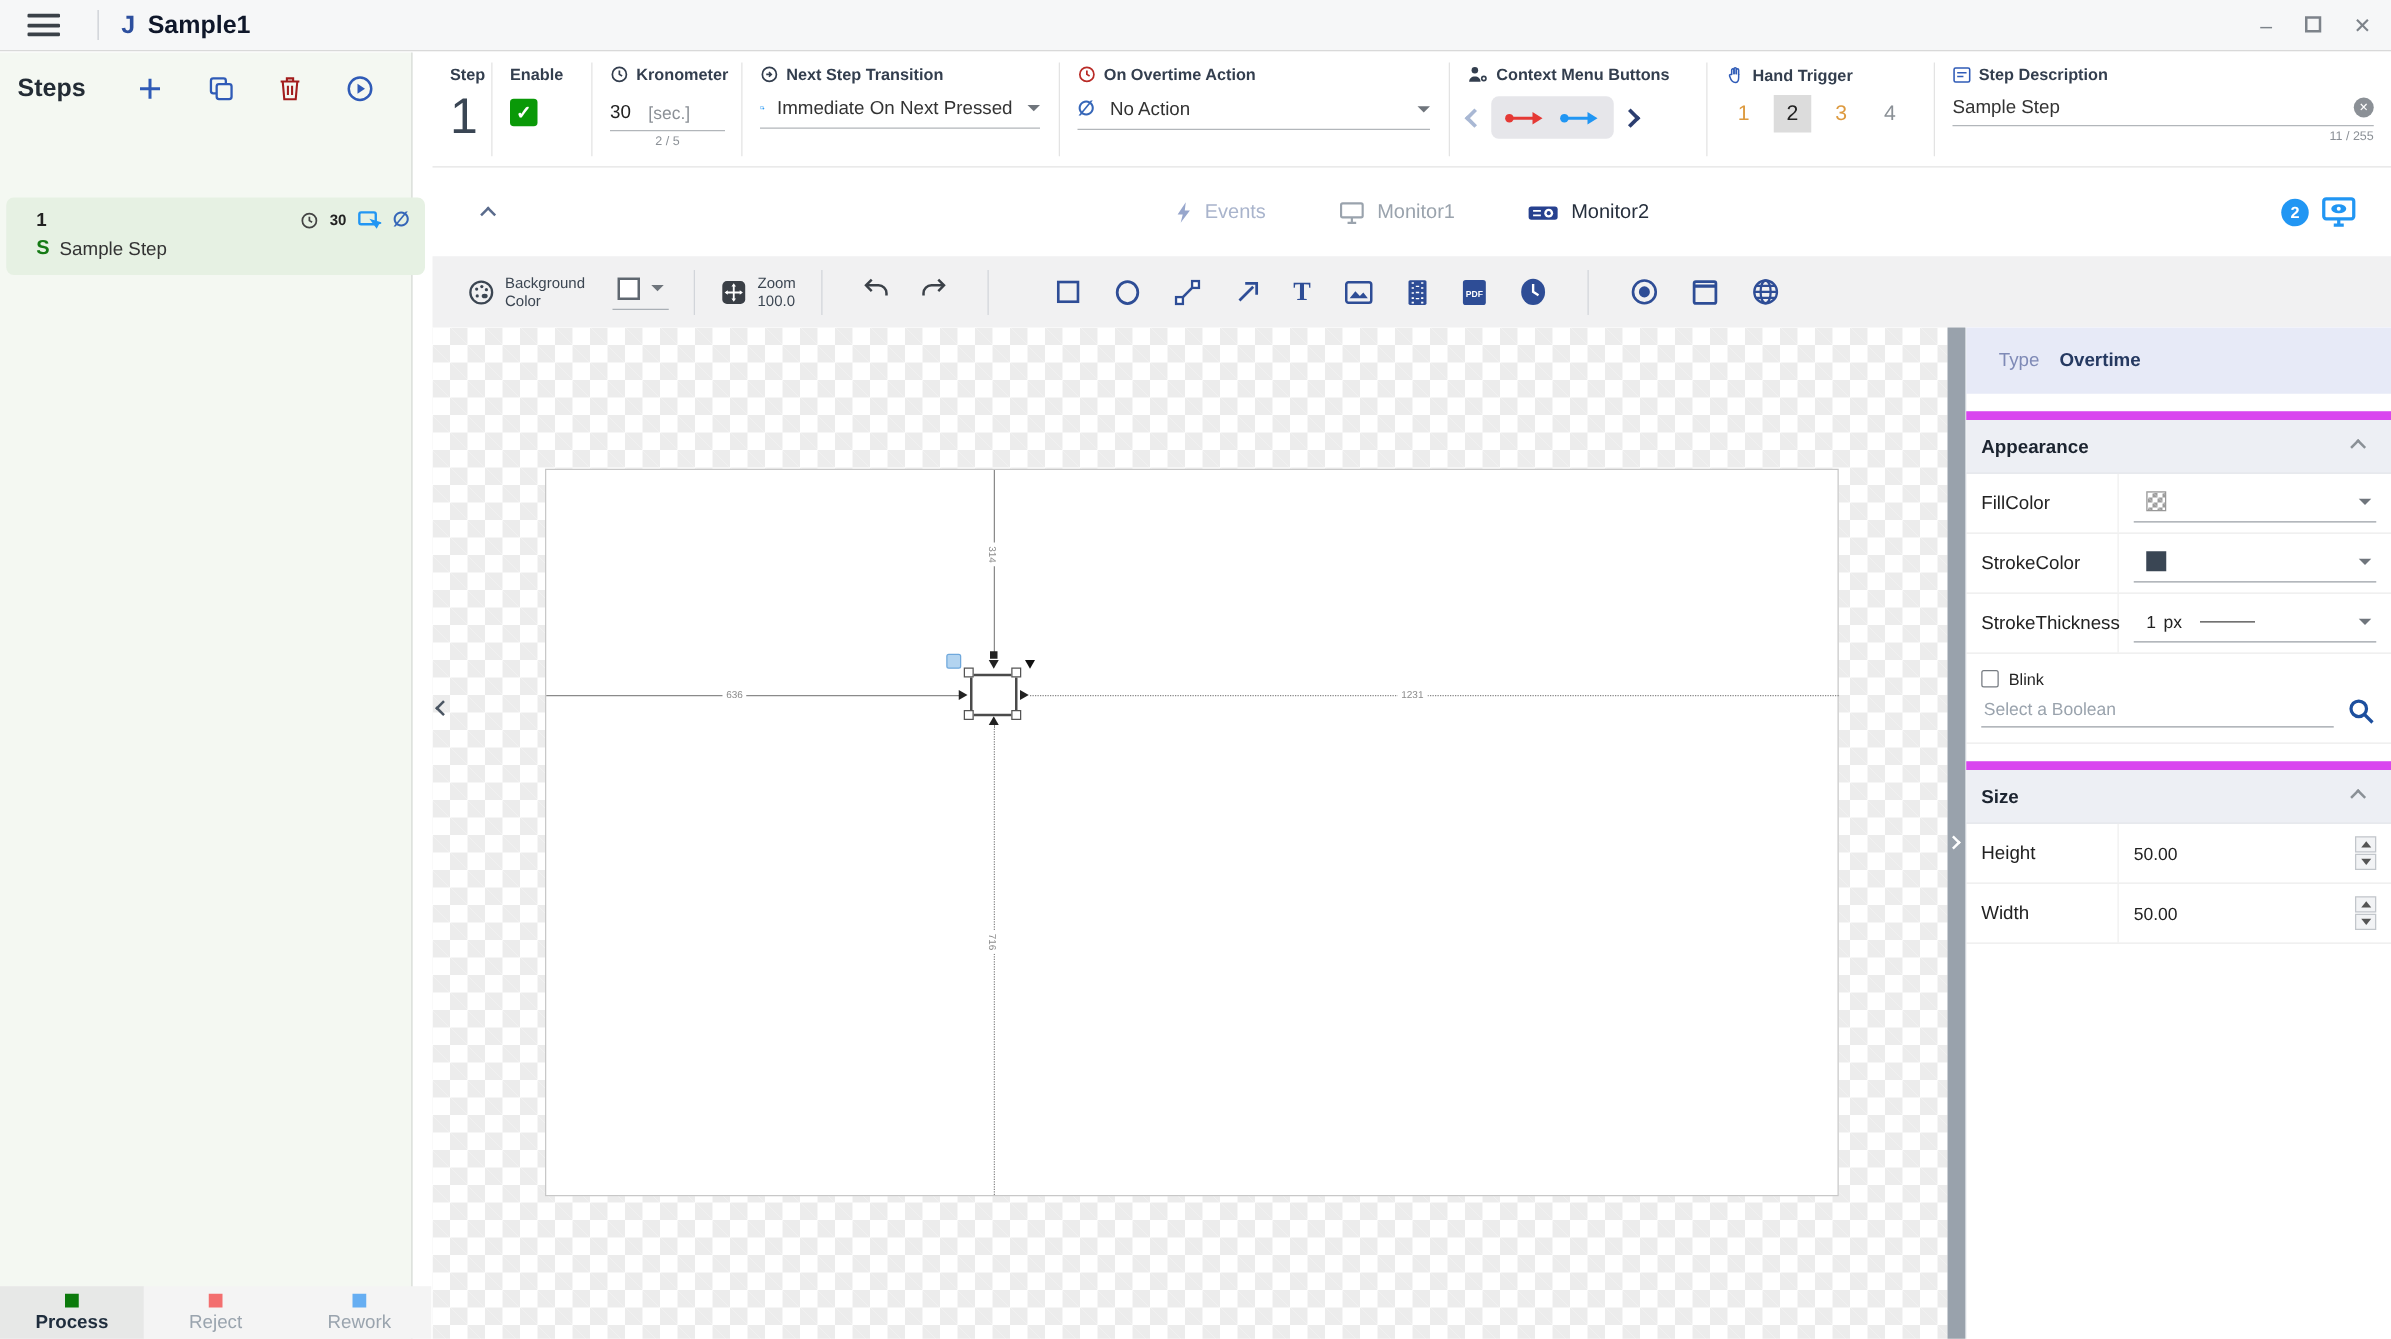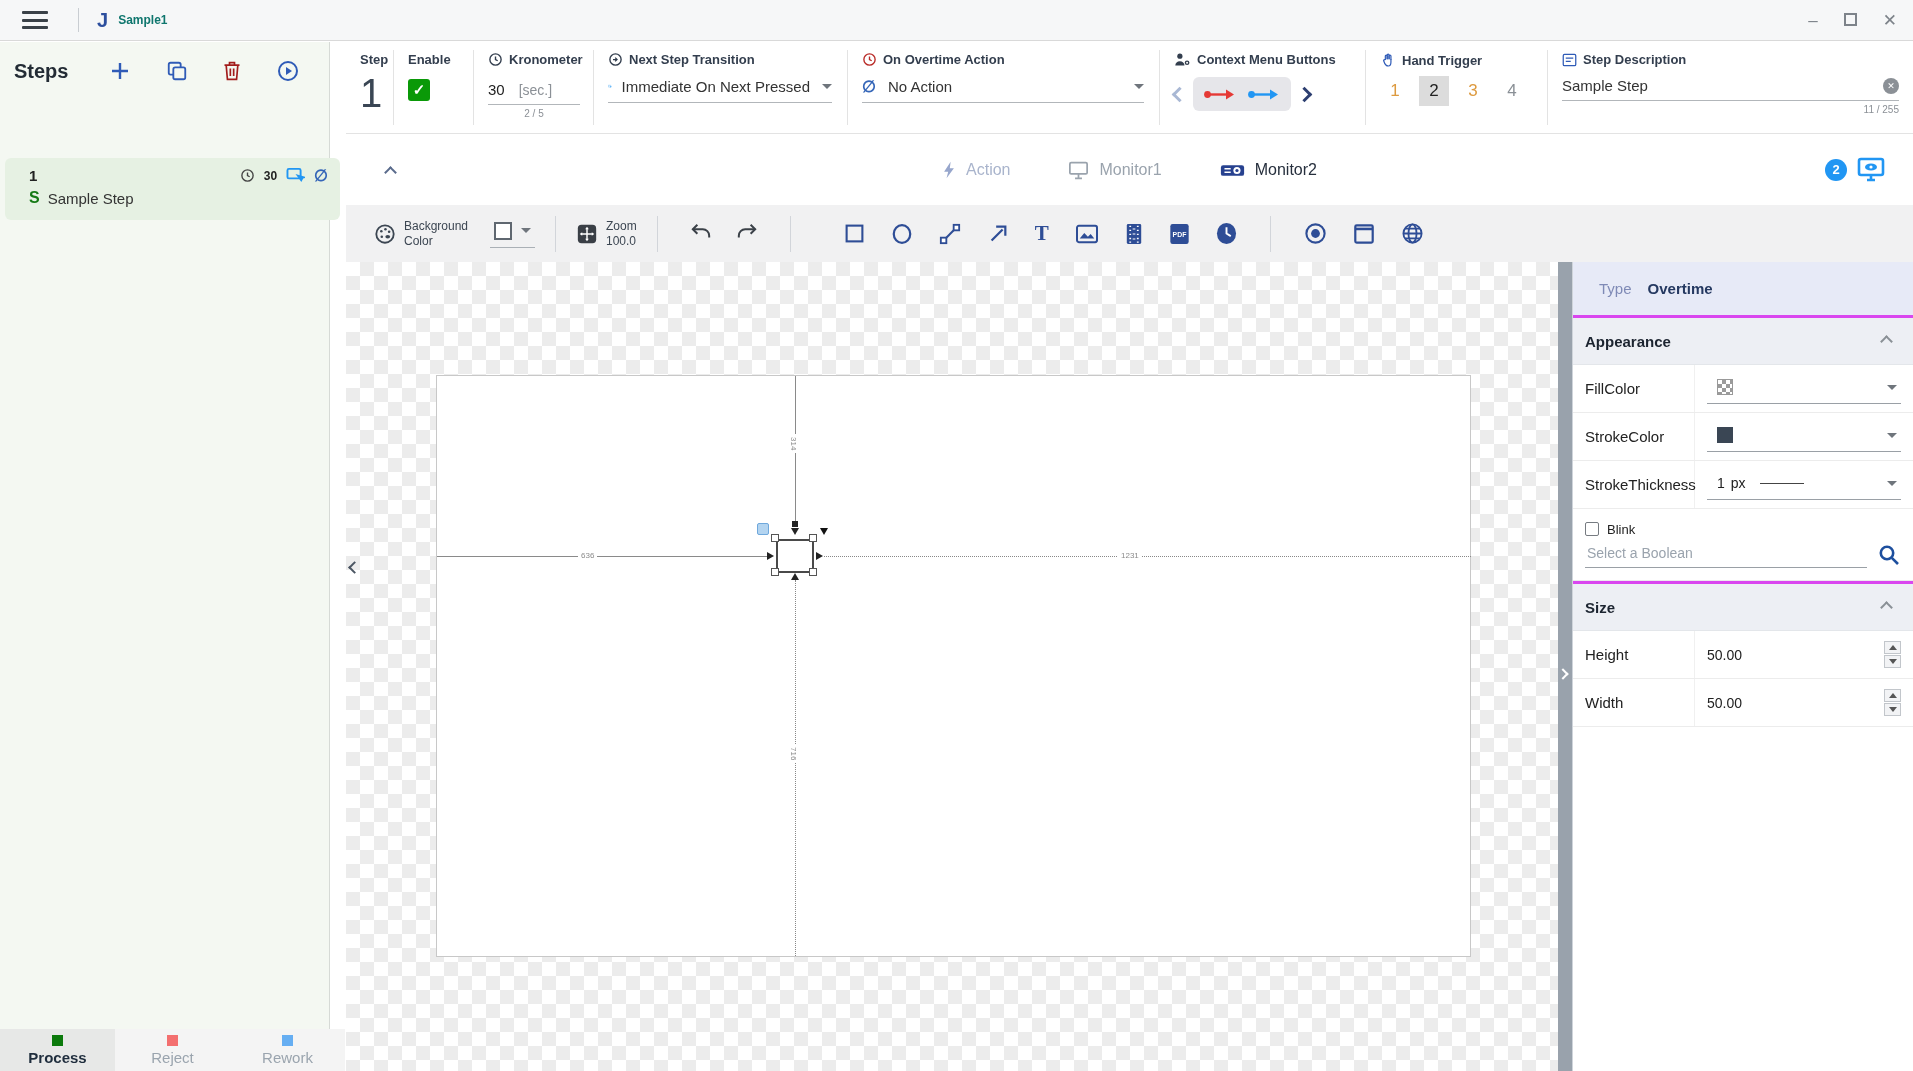--- a/index.html
+++ b/index.html
@@ -7,21 +7,21 @@
     font-family:"Liberation Sans", sans-serif; }
 
   
   .titlebar { position:absolute; left:0; top:0; width:1913px; height:41px;
     background:#f6f7f8; border-bottom:1px solid #d9d9d9; display:flex; align-items:center; }
   .hamburger { width:26px; height:18px; margin-left:22px; display:flex; flex-direction:column;
     justify-content:space-between; cursor:pointer; }
   .hamburger div { height:3px; background:#3a4148; border-radius:1px; }
   .tb-divider { width:1px; height:24px; background:#c9cdd2; margin:0 18px 0 30px; }
   .app-logo { color:#2d4f9e; font-weight:bold; font-size:20px; margin-right:10px; }
-  .app-title { color:#0f766e; font-weight:bold; font-size:12px; }
+  .app-title { color:#0f172a; font-weight:bold; font-size:20px; }
   .win-controls { margin-left:auto; display:flex; align-items:center; gap:26px; margin-right:16px;
     color:#7d838a; font-size:17px; }
   .win-controls span { cursor:pointer; line-height:1; }
   .win-box { display:inline-block; width:13px; height:13px; border:2px solid #7d838a; }
 
   
   .sidebar { position:absolute; left:0; top:42px; width:330px; bottom:0;
     background:#f4f8f2; border-right:1px solid #d6dad6; }
   .steps-head { display:flex; align-items:center; height:58px; padding-left:14px; gap:34px; }
   .steps-title { font-size:20px; font-weight:bold; color:#232c35; margin-right:6px; }
@@ -138,21 +138,21 @@
     border-width:2px 2px 0 0; color:#fff; }
 
   
   .inspector { position:absolute; left:1572px; top:262px; right:0; bottom:0; background:#fff;
     border-left:1px solid #cfd4da; }
   .insp-header { height:53px; background:#e7eaf7; display:flex; align-items:center;
     padding-left:26px; gap:16px; }
   .type-label { color:#7f8ab6; font-size:15px; }
   .type-value { color:#253961; font-size:15px; font-weight:bold; }
   .insp-section { height:50px; background:#edeff4; display:flex; align-items:center;
-    padding:0 22px 0 12px; border-top:3px solid #d946ef; border-bottom:1px solid #e3e6ea; cursor:pointer; }
+    padding:0 22px 0 12px; border-top:7px solid #d946ef; border-bottom:1px solid #e3e6ea; cursor:pointer;margin-top:14px; }
   .insp-section .t { font-size:15px; font-weight:bold; color:#1c2430; }
   .insp-section .chevU { margin-left:auto; color:#8a9096; }
   .insp-row { display:flex; min-height:48px; border-bottom:1px solid #ececec; }
   .insp-label { width:122px; padding-left:12px; display:flex; align-items:center;
     font-size:15px; color:#222; border-right:1px solid #f0f0f0; flex-shrink:0; }
   .insp-control { flex:1; display:flex; align-items:center; padding:0 12px; }
   .dd { flex:1; display:flex; align-items:center; border-bottom:1px solid #9aa0a6;
     padding:6px 4px 8px 10px; cursor:pointer; }
   .dd .caret { margin-left:auto; }
   .fill-swatch { width:16px; height:16px; border:1px solid #999;
@@ -395,21 +395,21 @@
   </div>
 </div>
 
 <div class="tabrow">
   <span class="collapse-up"><span class="chev chevU" style="color:#5a6b8c;"></span></span>
   <div class="tabs">
     <span class="tab tab-events">
       <svg width="14" height="18" viewBox="0 0 16 22">
         <path d="M10 1L2 13h5l-2 8 9-12H9z" fill="#97a6cc"></path>
         </svg>
-      <span>Action</span>
+      <span>Events</span>
     </span>
     <span class="tab tab-mon1">
       <svg width="21" height="19" viewBox="0 0 24 22" fill="none" stroke="#9aa3ad" stroke-width="2">
         <rect x="2" y="2" width="20" height="13" rx="1.5"></rect>
           <path d="M8 20h8M12 15v5"></path>
         </svg>
       <span>Monitor1</span>
     </span>
     <span class="tab tab-mon2">
       <svg width="25" height="17" viewBox="0 0 28 18">

